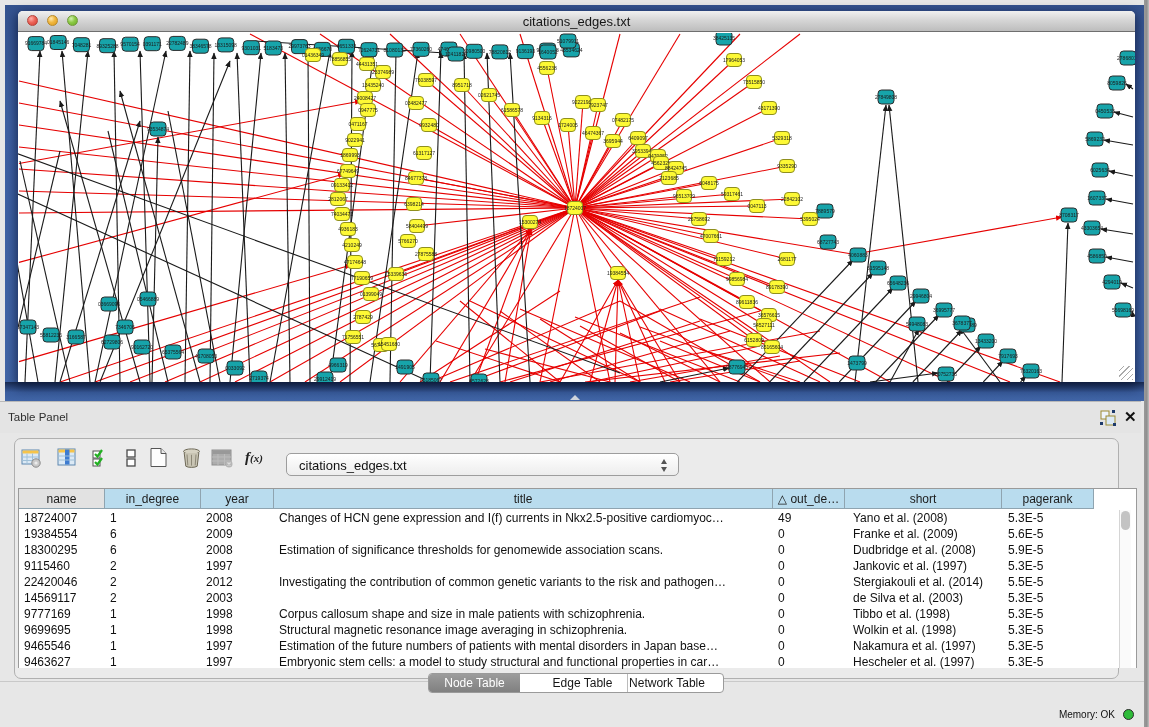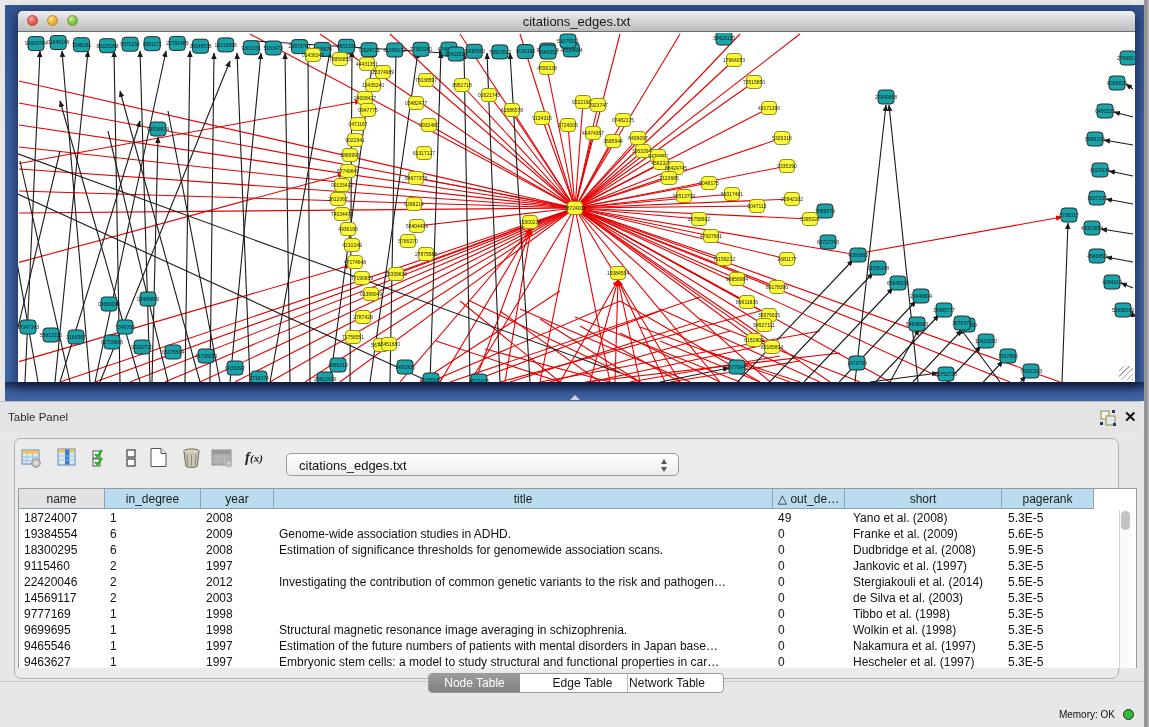--- a/index.html
+++ b/index.html
@@ -627,29 +627,29 @@
       <div class="th" style="left:182px;width:73px;">year</div>
       <div class="th" style="left:255px;width:499px;">title</div>
       <div class="th" style="left:754px;width:72px;">△ out_de…</div>
       <div class="th" style="left:826px;width:157px;">short</div>
       <div class="th" style="left:983px;width:92px;">pagerank</div>
       <div id="rows">
           <div class="tr">
             <div class="c0">18724007</div>
             <div class="c1">1</div>
             <div class="c2">2008</div>
+            <div class="c3">Changes of HCN gene expression and I(f) currents in Nkx2.5-positive cardiomyoc…</div>
             <div class="c4">49</div>
             <div class="c5">Yano et al. (2008)</div>
             <div class="c6">5.3E-5</div>
           </div>
 <div class="tr">
             <div class="c0">19384554</div>
             <div class="c1">6</div>
             <div class="c2">2009</div>
-            <div class="c3">Genome-wide association studies in ADHD.</div>
             <div class="c4">0</div>
             <div class="c5">Franke et al. (2009)</div>
             <div class="c6">5.6E-5</div>
           </div>
 <div class="tr">
             <div class="c0">18300295</div>
             <div class="c1">6</div>
             <div class="c2">2008</div>
             <div class="c3">Estimation of significance thresholds for genomewide association scans.</div>
             <div class="c4">0</div>
@@ -678,20 +678,21 @@
             <div class="c1">2</div>
             <div class="c2">2003</div>
             <div class="c4">0</div>
             <div class="c5">de Silva et al. (2003)</div>
             <div class="c6">5.3E-5</div>
           </div>
 <div class="tr">
             <div class="c0">9777169</div>
             <div class="c1">1</div>
             <div class="c2">1998</div>
+            <div class="c3">Corpus callosum shape and size in male patients with schizophrenia.</div>
             <div class="c4">0</div>
             <div class="c5">Tibbo et al. (1998)</div>
             <div class="c6">5.3E-5</div>
           </div>
 <div class="tr">
             <div class="c0">9699695</div>
             <div class="c1">1</div>
             <div class="c2">1998</div>
             <div class="c3">Structural magnetic resonance image averaging in schizophrenia.</div>
             <div class="c4">0</div>

